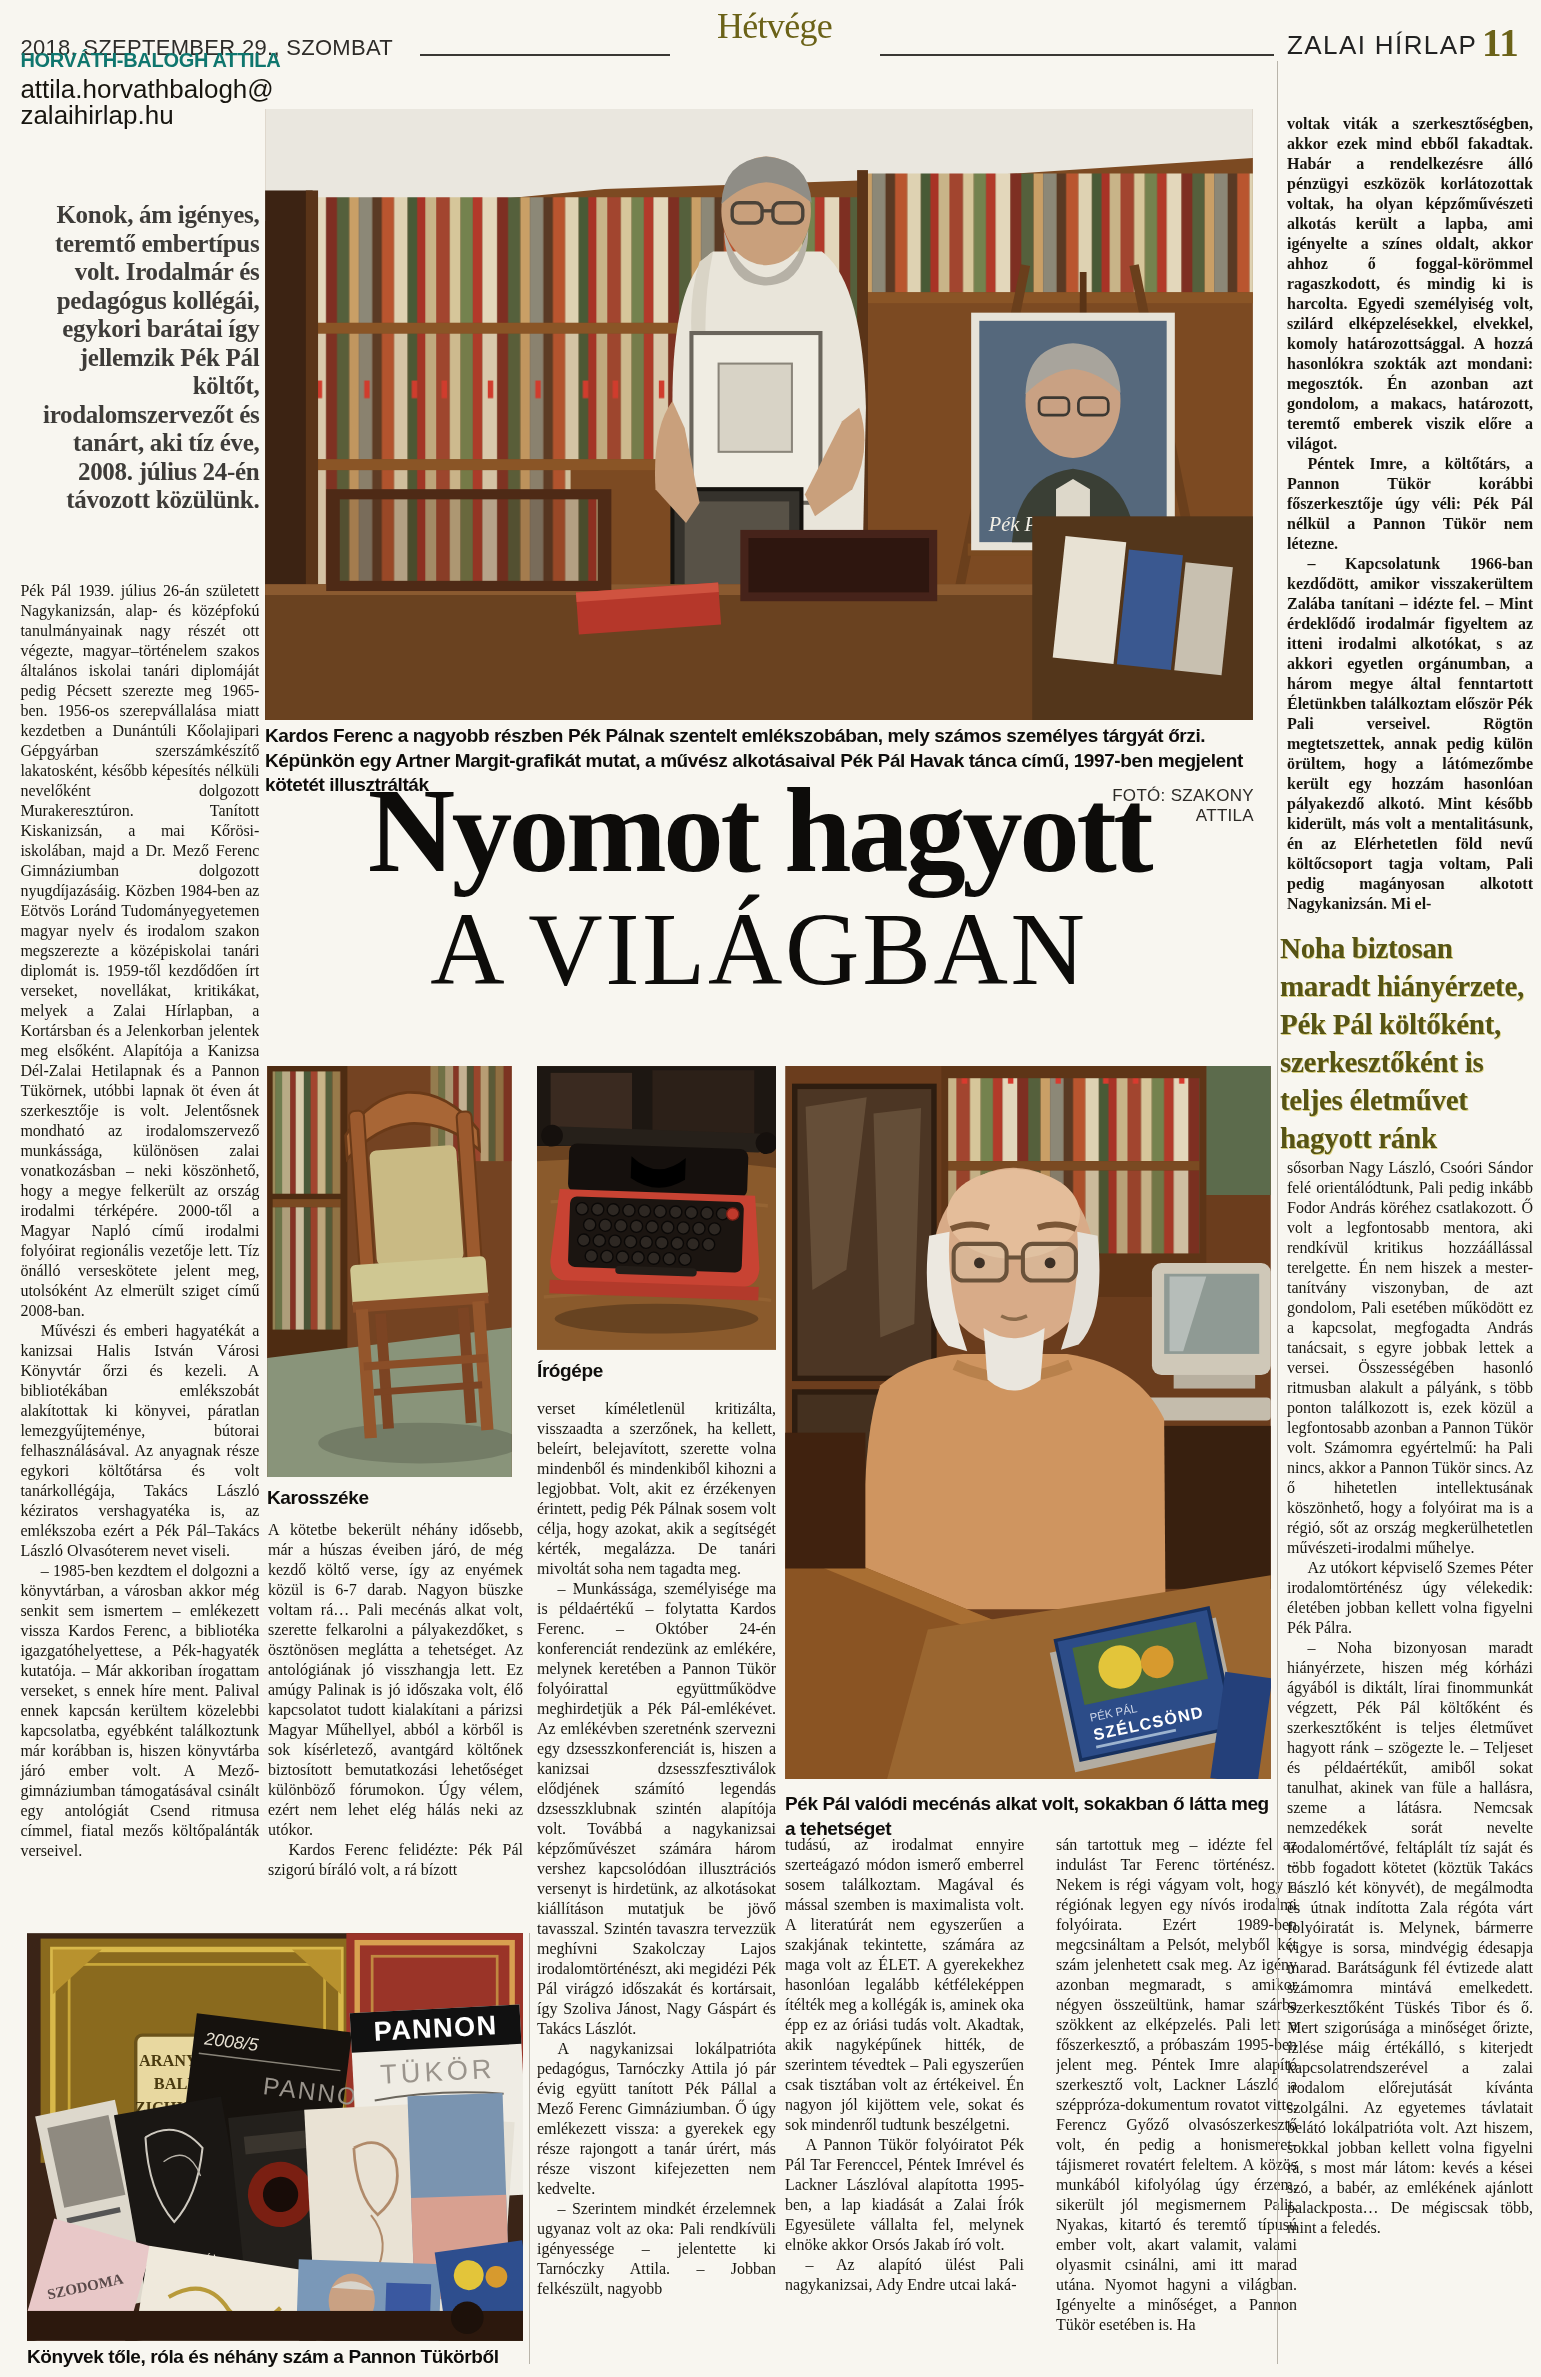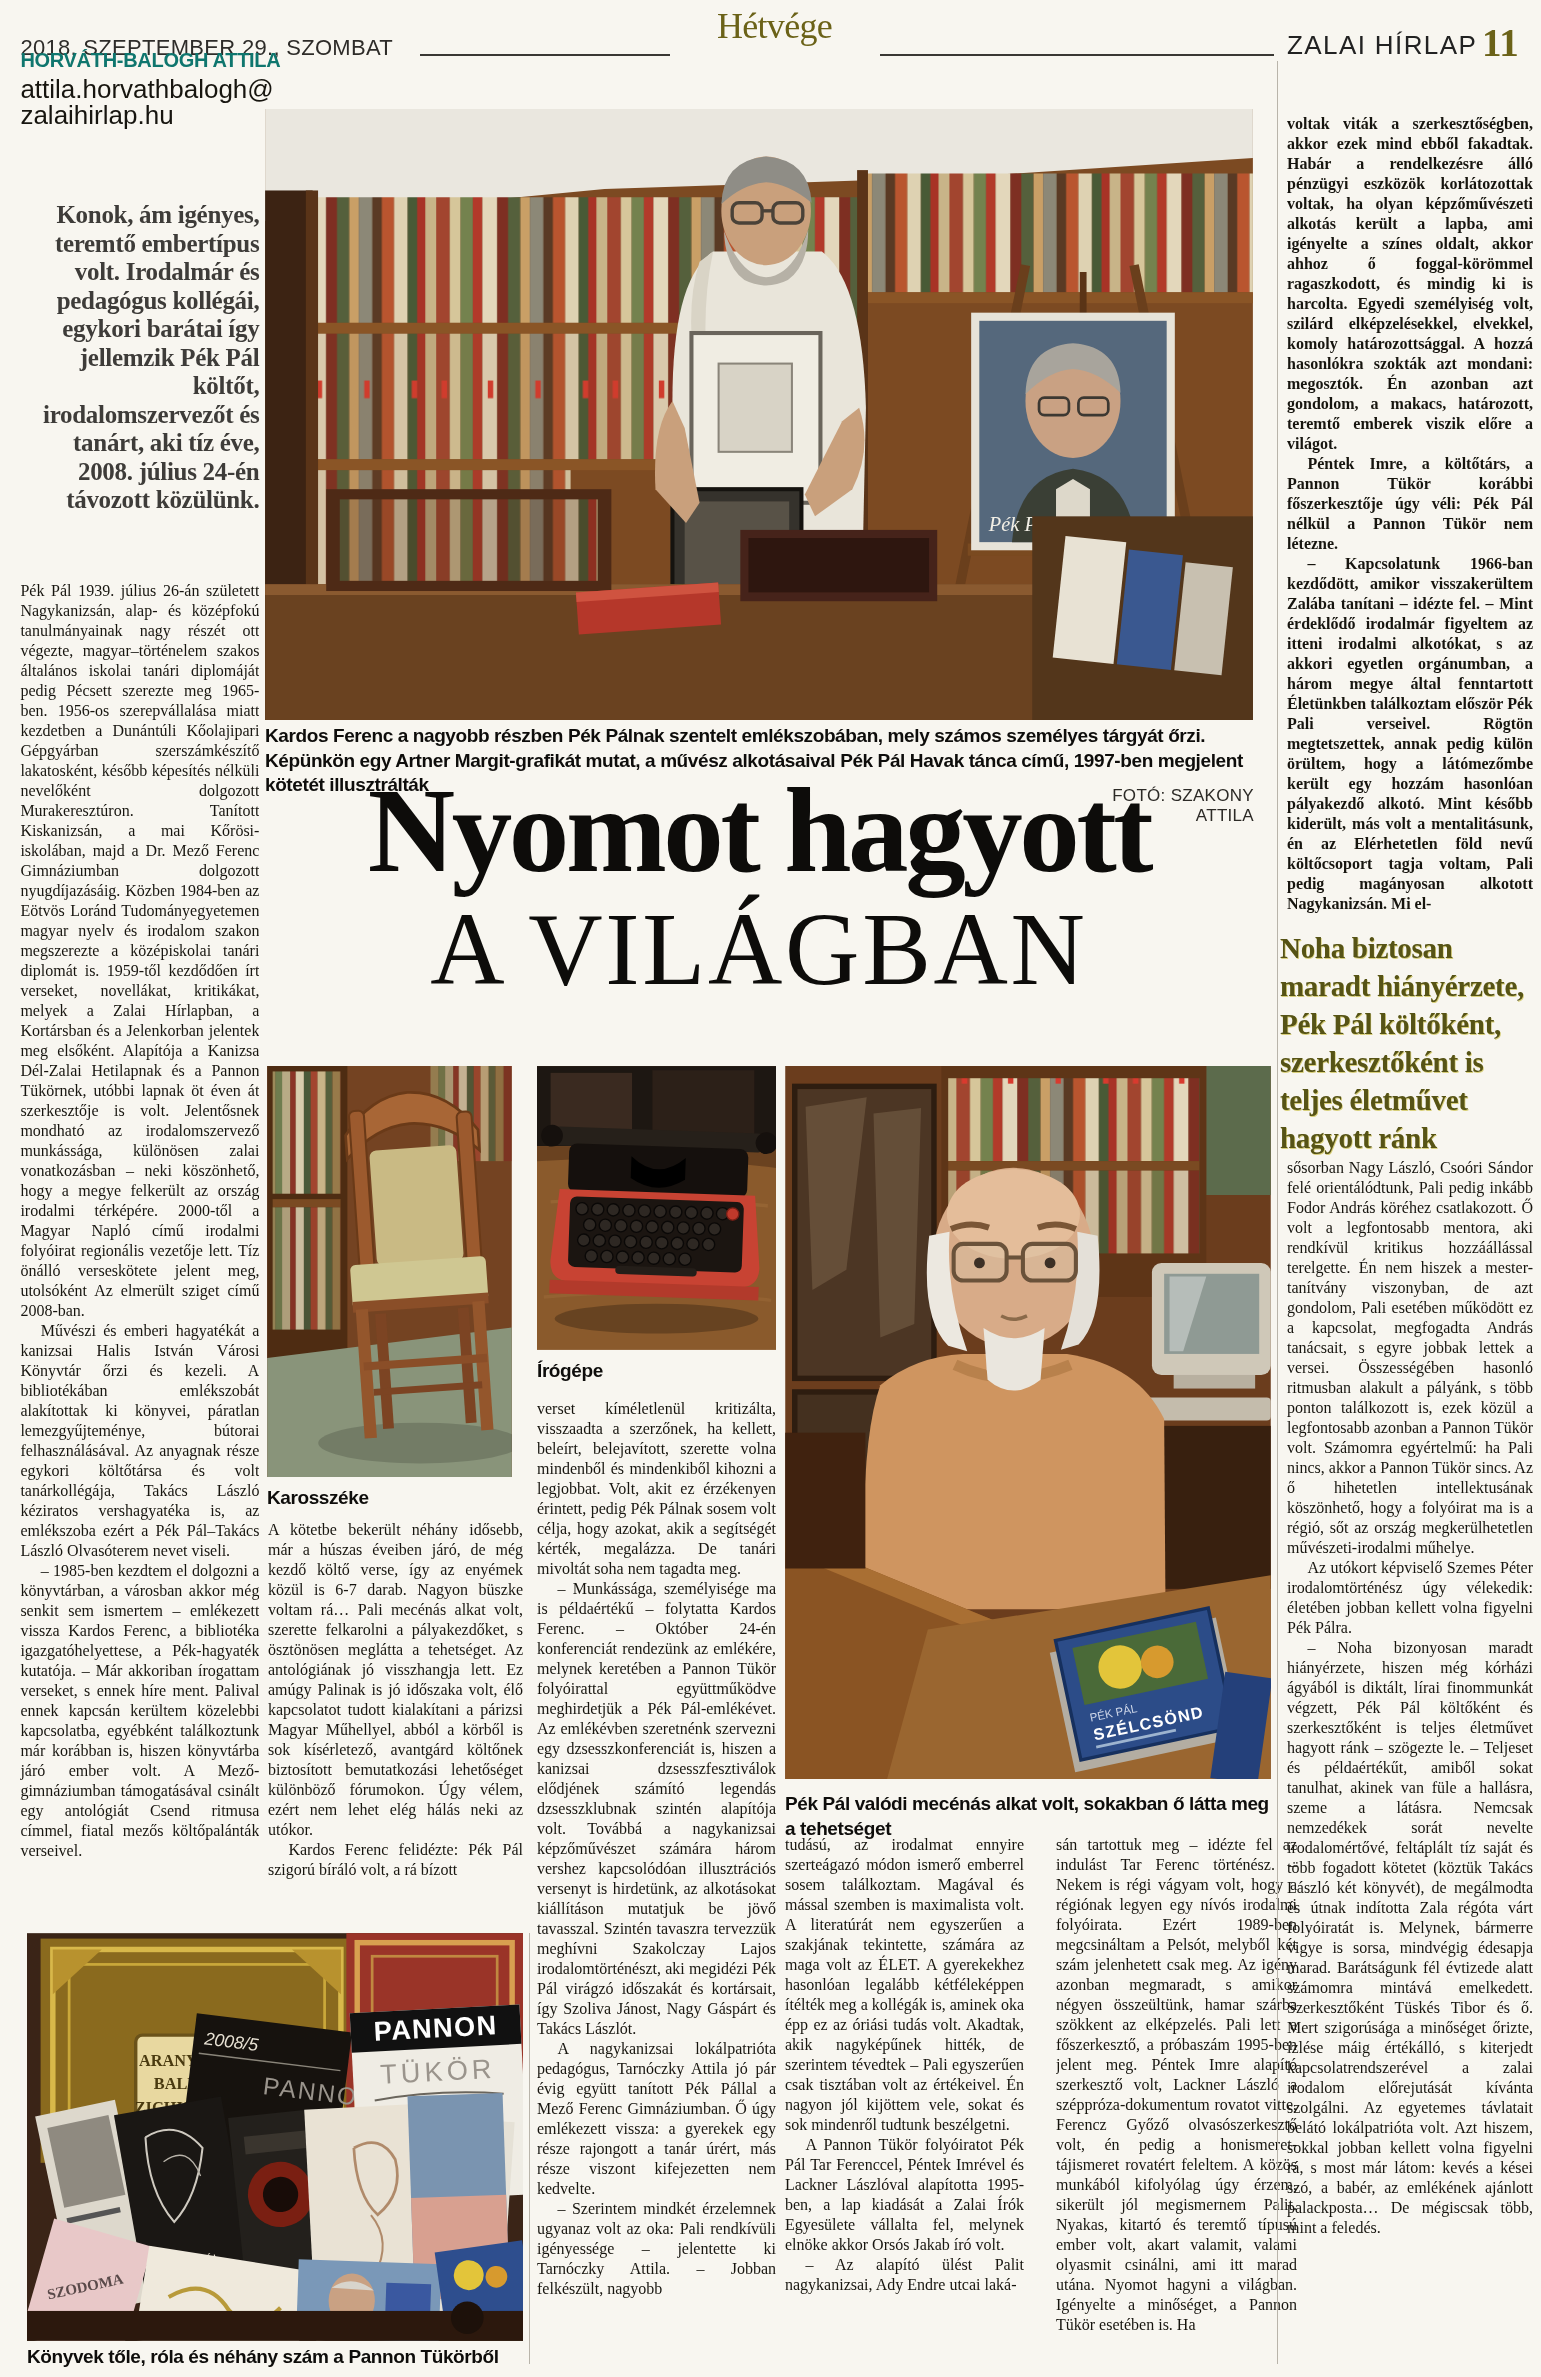--- a/index.html
+++ b/index.html
@@ -344,21 +344,21 @@
       <text x="26" y="156" font-family="Liberation Sans, sans-serif" font-size="24" font-weight="bold" letter-spacing="2" fill="#ffffff">SZÉLCSÖND</text>
       <rect x="26" y="164" width="120" height="4" fill="#9db4cf"></rect>
     </g>
     <rect x="648" y="892" width="70" height="158" transform="rotate(8 648 892)" fill="#24407a"></rect>
   </svg>
   <div class="abs cap" style="left:785px;top:1792px;width:486px;">Pék Pál valódi mecénás alkat volt, sokakban ő látta meg a tehetséget</div>
 
   <div class="abs body" style="left:785px;top:1835px;width:239px;height:537px;">
     <p>tudású, az irodalmat ennyire szerteágazó módon ismerő emberrel sosem találkoztam. Magával és mással szemben is maximalista volt. A literatúrát nem egyszerűen a szakjának tekintette, számára az maga volt az ÉLET. A gyerekekhez hasonlóan legalább kétféleképpen ítélték meg a kollégák is, aminek oka épp ez az óriási tudás volt. Akadtak, akik nagyképűnek hitték, de szerintem tévedtek – Pali egyszerűen csak tisztában volt az értékeivel. Én nagyon jól kijöttem vele, sokat és sok mindenről tudtunk beszélgetni.</p>
     <p>A Pannon Tükör folyóiratot Pék Pál Tar Ferenccel, Péntek Imrével és Lackner Lászlóval alapította 1995-ben, a lap kiadását a Zalai Írók Egyesülete vállalta fel, melynek elnöke akkor Orsós Jakab író volt.</p>
-    <p>– Az alapító ülést Palit nagykanizsai, Ady Endre utcai laká-</p>
+    <p>– Az alapító ülést Pali nagykanizsai, Ady Endre utcai laká-</p>
   </div>
   <div class="abs body" style="left:1056px;top:1835px;width:241px;height:537px;">
     <p>sán tartottuk meg – idézte fel az indulást Tar Ferenc történész. – Nekem is régi vágyam volt, hogy a régiónak legyen egy nívós irodalmi folyóirata. Ezért 1989-ben megcsináltam a Pelsót, melyből két szám jelenhetett csak meg. Az igény azonban megmaradt, s amikor négyen összeültünk, hamar szárba szökkent az elképzelés. Pali lett a főszerkesztő, a próbaszám 1995-ben jelent meg. Péntek Imre alapító szerkesztő volt, Lackner László a széppróza-dokumentum rovatot vitte, Ferencz Győző olvasószerkesztő volt, én pedig a honismeret-tájismeret rovatért feleltem. A közös munkából kifolyólag úgy érzem, sikerült jól megismernem Palit. Nyakas, kitartó és teremtő típusú ember volt, akart valamit, valami olyasmit csinálni, ami itt marad utána. Nyomot hagyni a világban. Igényelte a minőséget, a Pannon Tükör esetében is. Ha</p>
   </div>
 
   <svg class="abs photo" style="left:27px;top:1933px;" width="496" height="408" viewBox="0 0 730 600">
     <rect width="730" height="600" fill="#3a2417"></rect>
     <g>
       <rect x="20" y="8" width="460" height="330" fill="#8a6a1e"></rect>
       <rect x="38" y="24" width="424" height="298" fill="none" stroke="#d8b84a" stroke-width="8"></rect>

